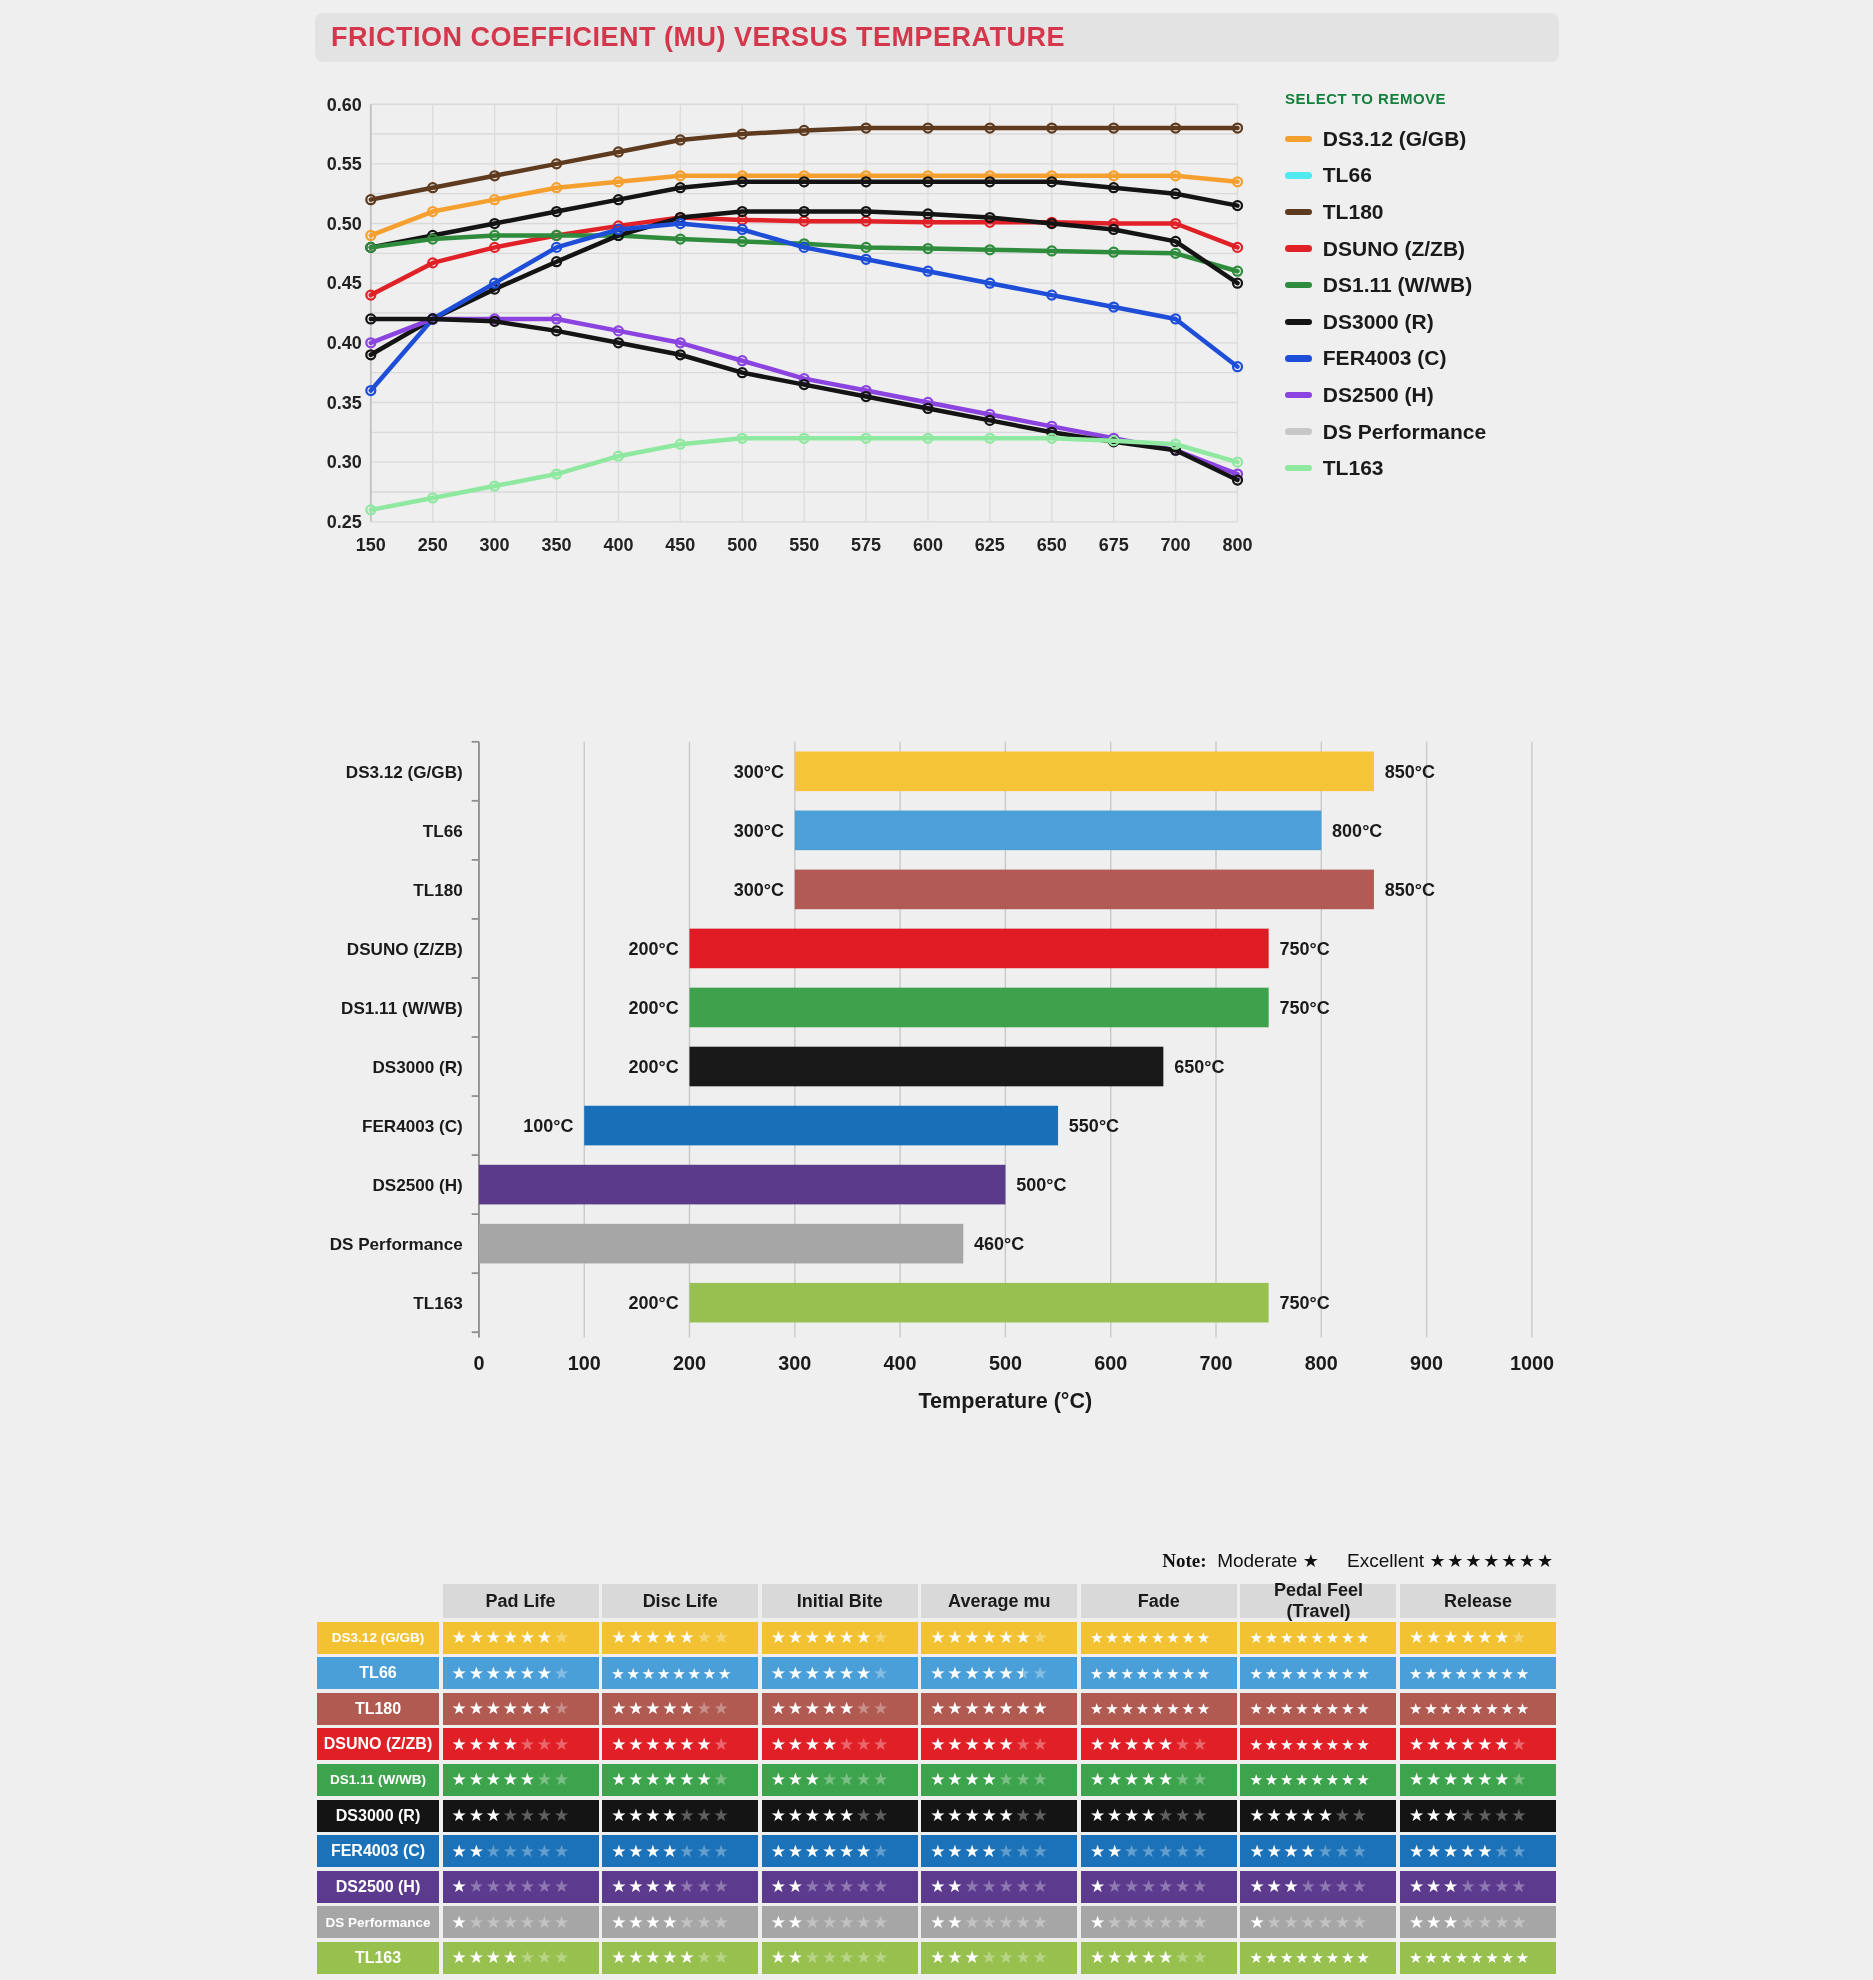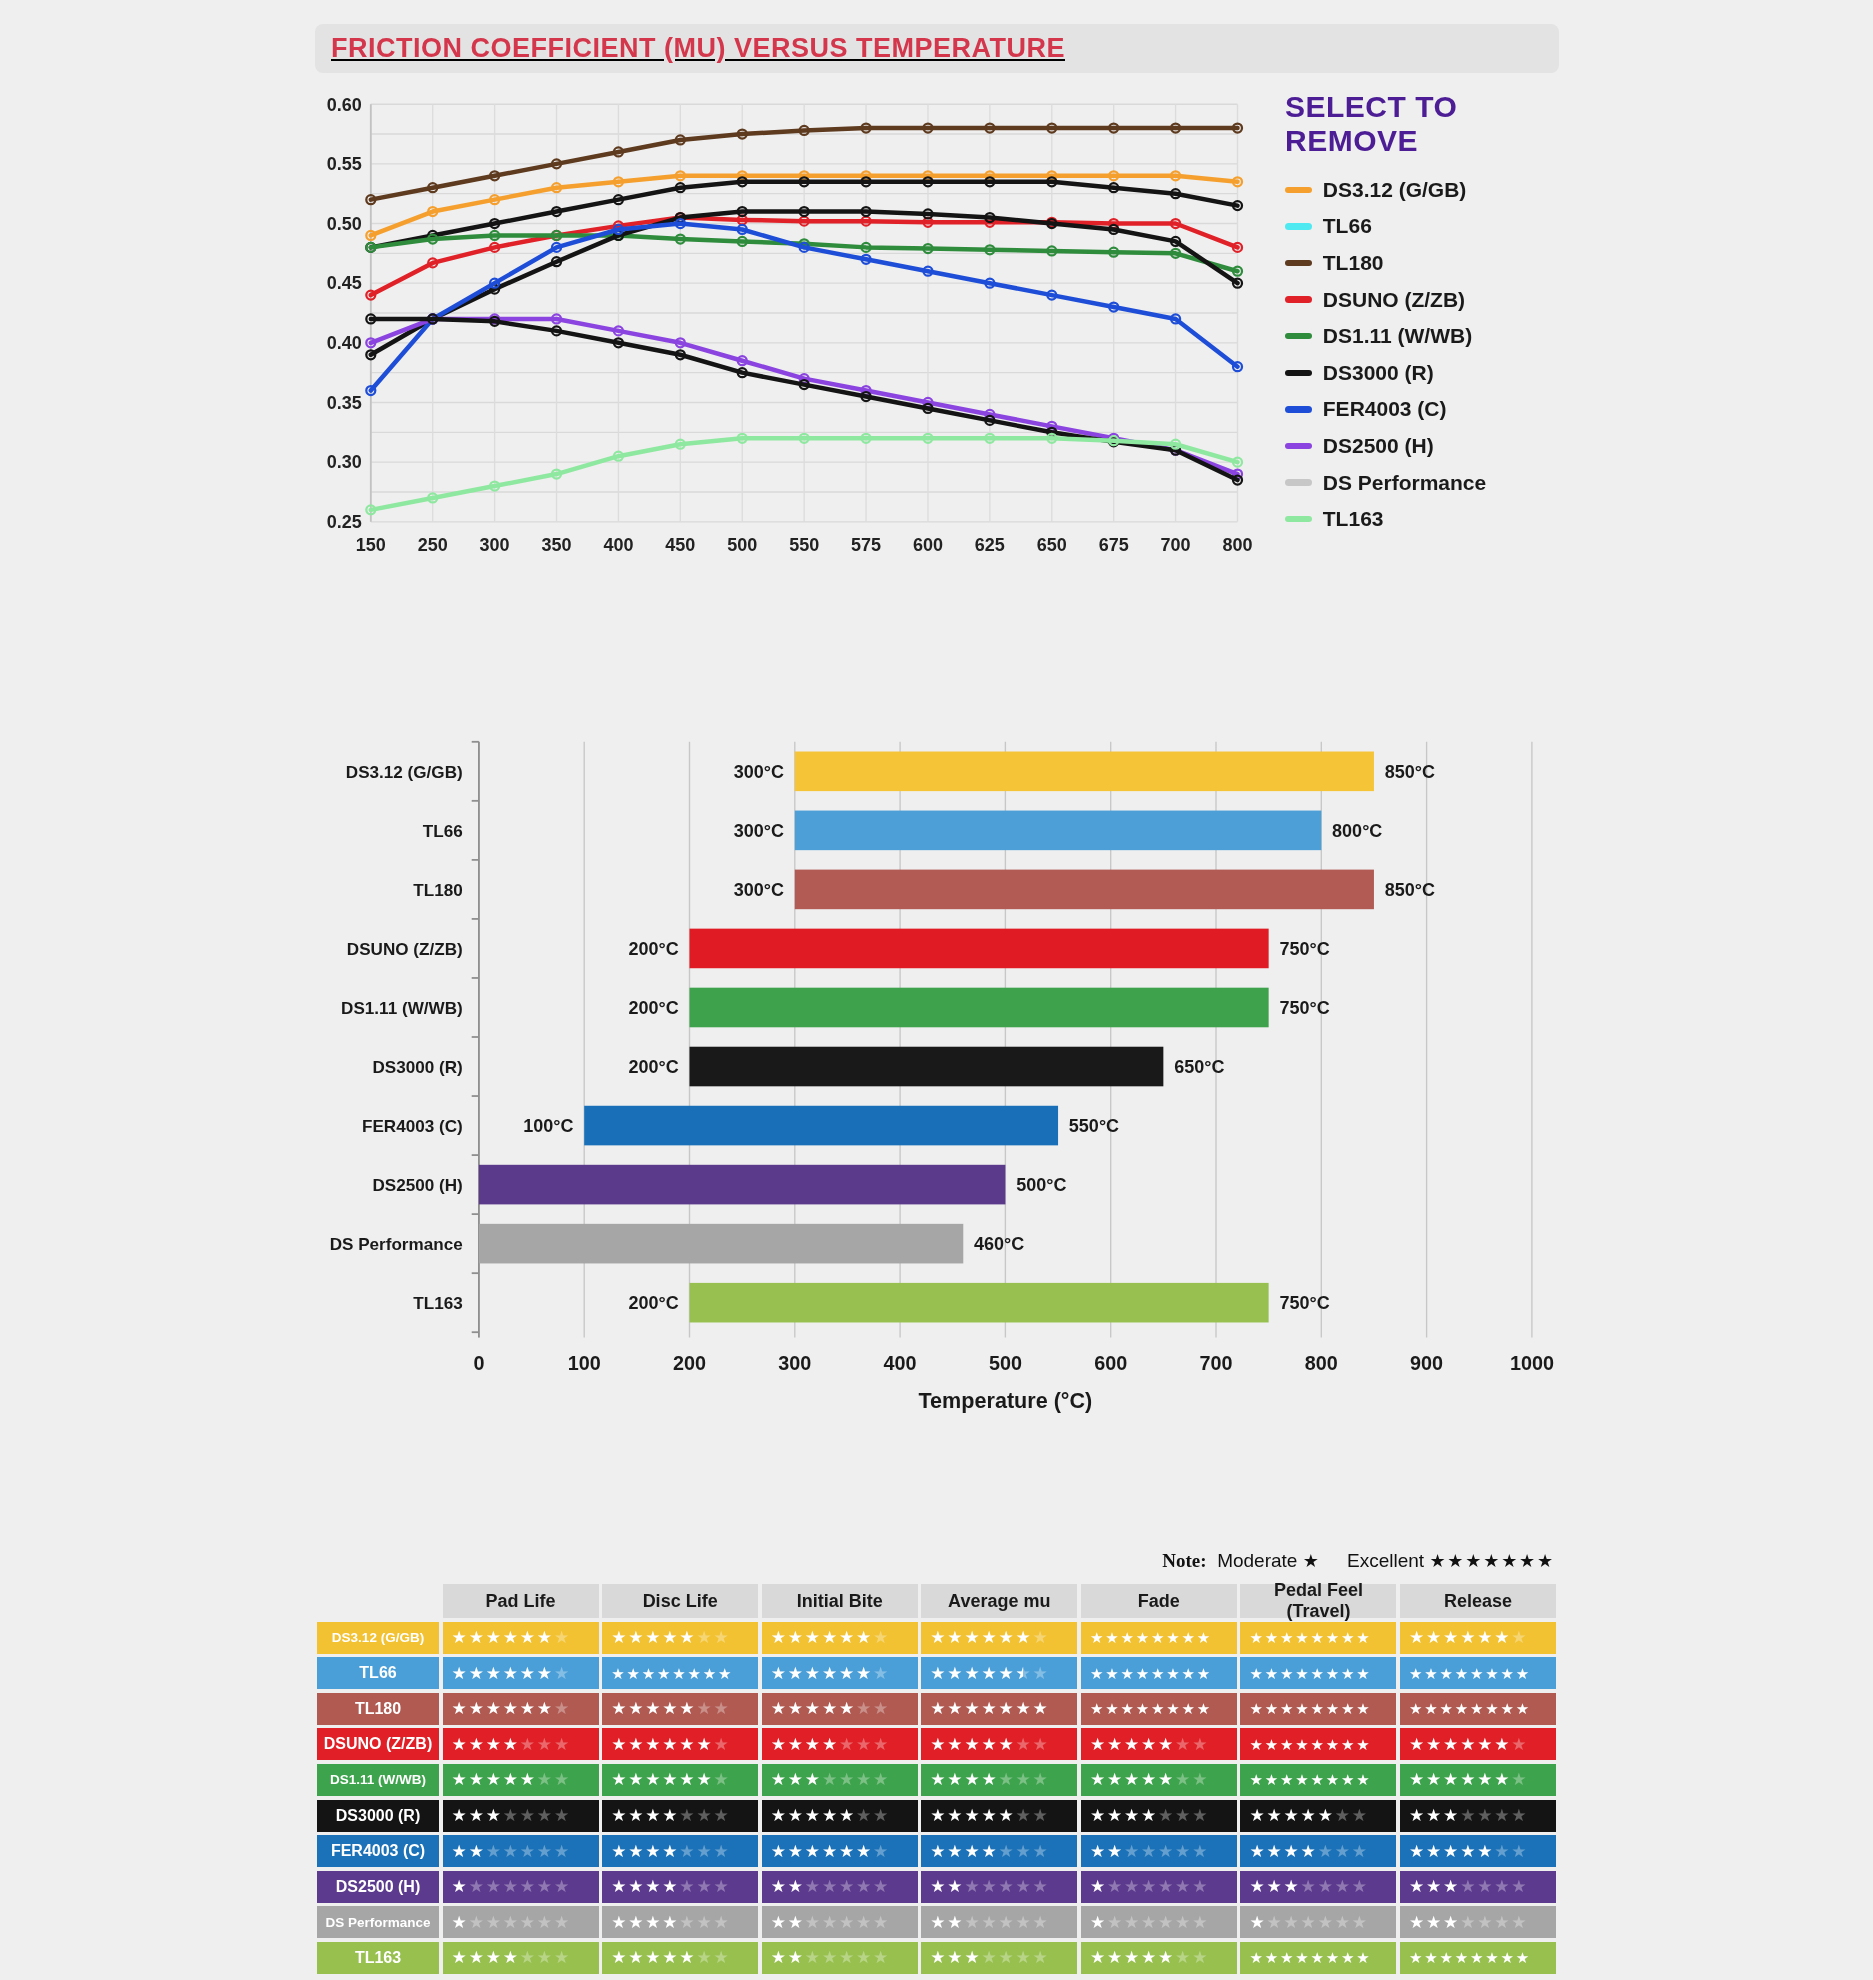--- a/index.html
+++ b/index.html
@@ -4,21 +4,21 @@
 <style>
   html,body{margin:0;padding:0;}
   body{background:#efefef;font-family:"Liberation Sans",sans-serif;}
   .page{position:relative;width:1874px;height:1980px;background:#efefef;overflow:hidden;}
   .sec-header{position:absolute;left:315px;width:1244px;height:49px;background:#e3e3e3;border-radius:8px;display:flex;align-items:center;}
   .sec-header h2{margin:0 0 0 16px;font-size:27px;font-weight:bold;color:#d4374c;letter-spacing:0.5px;}
   .upper{text-transform:uppercase;}
   
   .line-wrap{position:absolute;left:315px;top:79px;width:1244px;height:522px;}
   .legend{position:absolute;left:970px;top:10.8px;width:270px;}
-  .legend-title{font-size:30px;font-weight:bold;color:#4c1d95;margin-bottom:20px;letter-spacing:0.5px;}
+  .legend-title{font-size:15px;font-weight:bold;color:#15803d;margin-bottom:20px;letter-spacing:0.5px;}
   .legend-item{display:flex;align-items:center;gap:10.8px;margin-bottom:12.6px;cursor:pointer;}
   .legend-swatch{width:27px;height:6.3px;border-radius:3.6px;flex:0 0 auto;}
   .legend-label{font-size:21px;font-weight:bold;color:#1a1a1a;}
   svg text{font-family:"Liberation Sans",sans-serif;}
   
   .note{position:absolute;left:315px;top:1550px;width:1240px;text-align:right;font-size:19px;color:#111;}
   .note b{font-weight:bold;font-family:Liberation Serif, serif;}
   .note .stars{letter-spacing:1.8px;font-size:18px;}
   .ptable{position:absolute;left:317px;top:1584px;width:1239px;display:grid;grid-template-columns:122px repeat(7,1fr);gap:3.6px;}
   .ptable .hcell{background:#d9d9d9;height:34px;display:flex;align-items:center;justify-content:center;font-size:18px;font-weight:bold;color:#1a1a1a;text-align:center;}
@@ -29,21 +29,21 @@
   .star{position:relative;display:inline-block;color:rgba(255,255,255,.32);font-size:17px;line-height:1;}
   .star.small{font-size:15px;}
   .star.on{color:#fff;}
   .star .half{position:absolute;left:0;top:0;width:50%;overflow:hidden;color:#fff;}
 </style>
 </head>
 <body>
 
 <div class="page">
 
-  <div class="sec-header" style="top:24px;text-decoration:underline;">
+  <div class="sec-header" style="top:13px;">
     <h2 class="upper">FRICTION COEFFICIENT (MU) VERSUS TEMPERATURE</h2>
   </div>
 
   <div class="line-wrap">
     <svg id="line-svg" width="954" height="522" viewBox="0 0 1060 580">
         <g>
           <line x1="62" y1="491.99999999999994" x2="1025" y2="491.99999999999994" stroke="#d9d9d9" stroke-width="1.5"></line>
           <line x1="62" y1="458.85714285714283" x2="1025" y2="458.85714285714283" stroke="#d9d9d9" stroke-width="1.5"></line>
           <line x1="62" y1="425.7142857142856" x2="1025" y2="425.7142857142856" stroke="#d9d9d9" stroke-width="1.5"></line>
           <line x1="62" y1="392.5714285714285" x2="1025" y2="392.5714285714285" stroke="#d9d9d9" stroke-width="1.5"></line>

